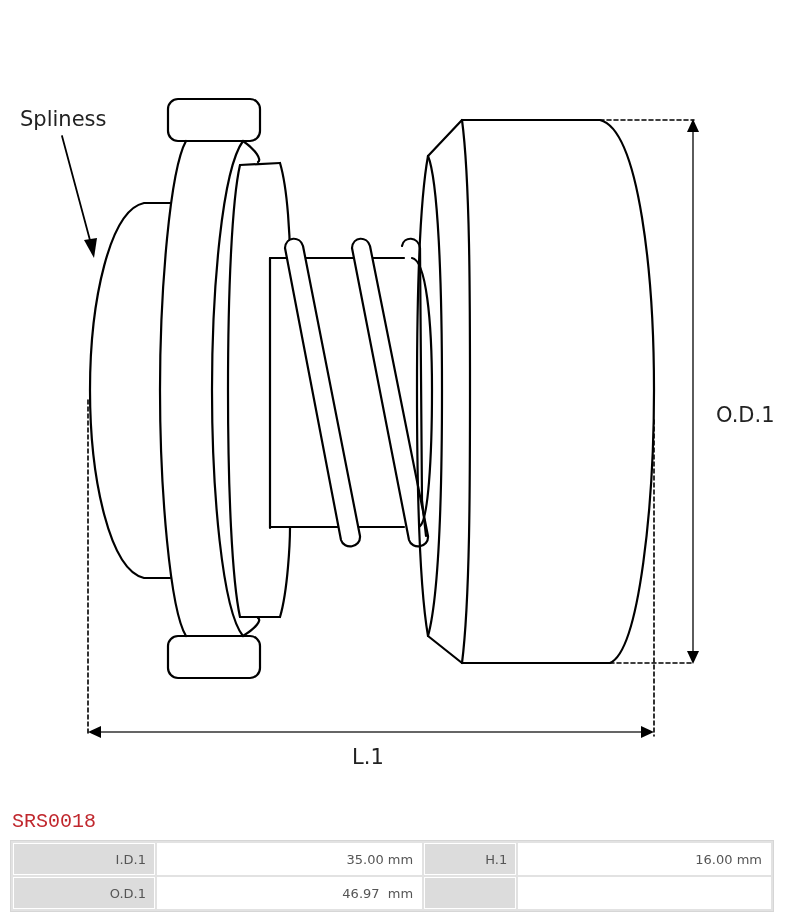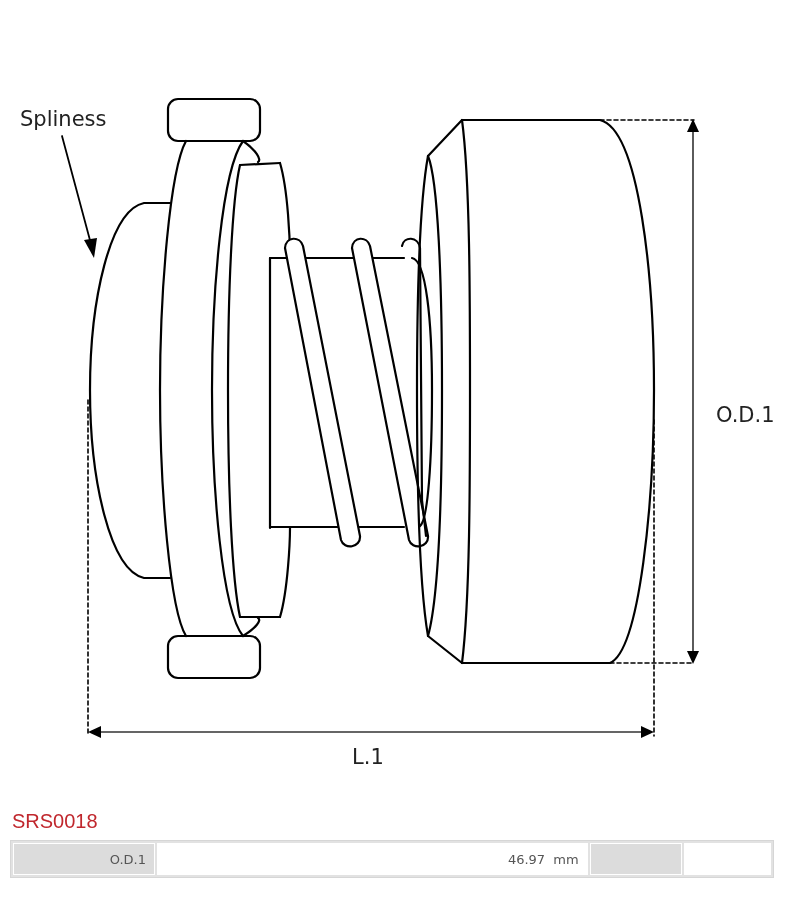--- a/index.html
+++ b/index.html
@@ -2,21 +2,21 @@
 <html><head>
 <meta charset="utf-8">
 <style>
   html, body { margin: 0; padding: 0; background: #ffffff; }
   body { width: 788px; height: 913px; position: relative; overflow: hidden;
          font-family: "DejaVu Sans", sans-serif; }
   .drawing { position: absolute; left: 0; top: 0; width: 732px; height: 800px; }
   .drawing svg { display: block; }
   .lbl { font-family: "DejaVu Sans", sans-serif; fill: #222; }
   .title { position: absolute; left: 12px; top: 810px; font-size: 20px; color: #c0272d;
-           font-family: Liberation Sans, sans-serif; letter-spacing: 0; }
+           font-family: Liberation Mono, monospace; letter-spacing: 0; }
   table.specs { position: absolute; left: 10px; top: 840px; width: 764px;
                 border-collapse: separate; border-spacing: 2px; background: #e2e2e2;
                 border: 1px solid #d6d6d6; }
   table.specs td { height: 30px; font-size: 13px; color: #555; text-align: right;
                    padding: 0 8px; border: 1px solid #fff; font-family: "DejaVu Sans", sans-serif; }
   td.k { background: #dcdcdc; width: 124px; }
   td.v { background: #ffffff; }
   td.k2 { width: 74px; }
 </style>
 </head>
@@ -89,20 +89,26 @@
       <polygon points="641,726 654,732 641,738" fill="#000" stroke="none"></polygon>
     </g>
     <text class="lbl" x="352" y="764" font-size="21" stroke="none">L.1</text>
   </svg>
 </div>
 
 <div class="title">SRS0018</div>
 
 <table class="specs">
   <tbody>
+      <tr>
+    <td class="k">I.D.1</td>
+    <td class="v">35.00 mm</td>
+    <td class="k k2">H.1</td>
+    <td class="v">16.00 mm</td>
+  </tr>
   <tr>
     <td class="k">O.D.1</td>
     <td class="v" style="white-space:pre">46.97  mm</td>
     <td class="k k2"></td>
     <td class="v"></td>
   </tr>
 </tbody>
   </table>
 
 </body></html>

